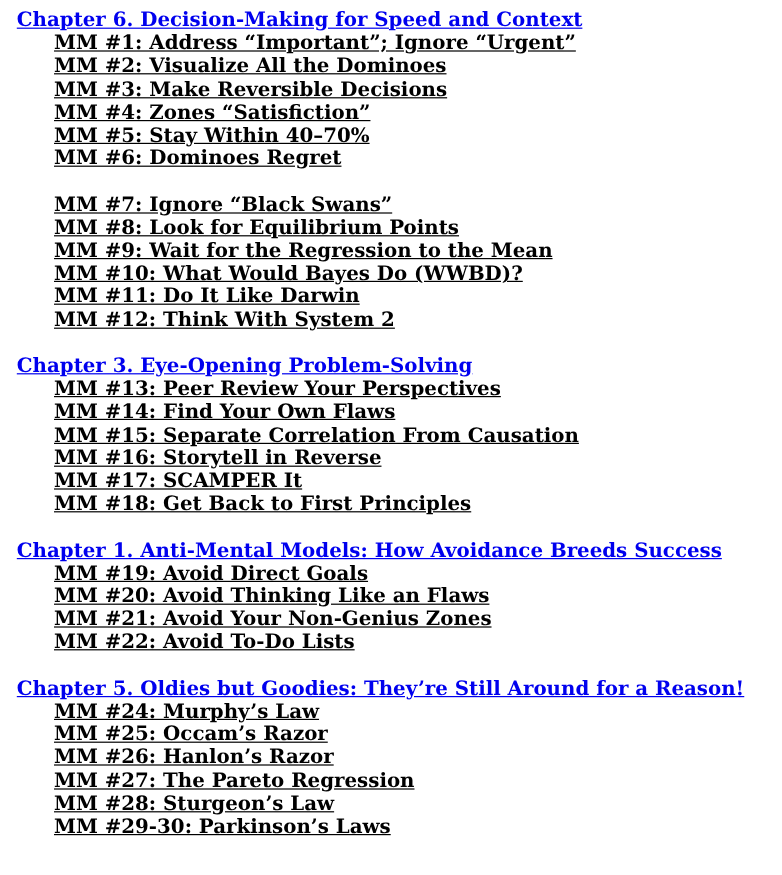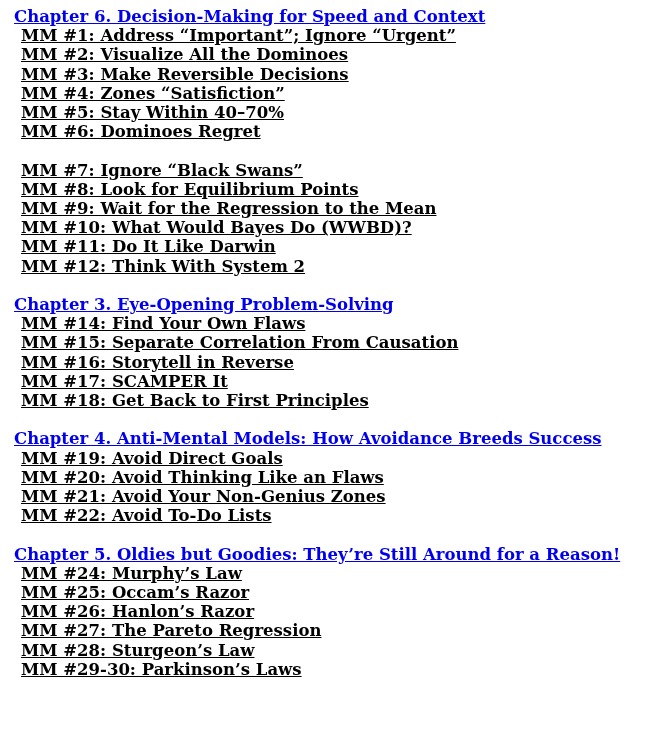--- a/index.html
+++ b/index.html
@@ -29,21 +29,21 @@
   }
   .chapter-title {
     display: block;
     color: var(--link-blue);
     text-decoration: underline;
     cursor: pointer;
     white-space: nowrap;
   }
   .mm-item {
     display: block;
-    margin-left: 7px;
+    margin-left: 31px;
     color: var(--text-black);
     text-decoration: underline;
     cursor: pointer;
     white-space: nowrap;
   }
 </style>
 </head>
 <body>
 
 <div class="toc" id="toc">
@@ -59,28 +59,29 @@
     <section class="chapter">
       <a class="mm-item">MM #7: Ignore “Black Swans”</a>
       <a class="mm-item">MM #8: Look for Equilibrium Points</a>
       <a class="mm-item">MM #9: Wait for the Regression to the Mean</a>
       <a class="mm-item">MM #10: What Would Bayes Do (WWBD)?</a>
       <a class="mm-item">MM #11: Do It Like Darwin</a>
       <a class="mm-item">MM #12: Think With System 2</a>
     </section>
     <section class="chapter">
       <a class="chapter-title">Chapter 3. Eye-Opening Problem-Solving</a>
+      <a class="mm-item">MM #13: Peer Review Your Perspectives</a>
       <a class="mm-item">MM #14: Find Your Own Flaws</a>
       <a class="mm-item">MM #15: Separate Correlation From Causation</a>
       <a class="mm-item">MM #16: Storytell in Reverse</a>
       <a class="mm-item">MM #17: SCAMPER It</a>
       <a class="mm-item">MM #18: Get Back to First Principles</a>
     </section>
     <section class="chapter">
-      <a class="chapter-title">Chapter 4. Anti-Mental Models: How Avoidance Breeds Success</a>
+      <a class="chapter-title">Chapter 1. Anti-Mental Models: How Avoidance Breeds Success</a>
       <a class="mm-item">MM #19: Avoid Direct Goals</a>
       <a class="mm-item">MM #20: Avoid Thinking Like an Flaws</a>
       <a class="mm-item">MM #21: Avoid Your Non-Genius Zones</a>
       <a class="mm-item">MM #22: Avoid To-Do Lists</a>
     </section>
     <section class="chapter">
       <a class="chapter-title">Chapter 5. Oldies but Goodies: They’re Still Around for a Reason!</a>
       <a class="mm-item">MM #24: Murphy’s Law</a>
       <a class="mm-item">MM #25: Occam’s Razor</a>
       <a class="mm-item">MM #26: Hanlon’s Razor</a>

